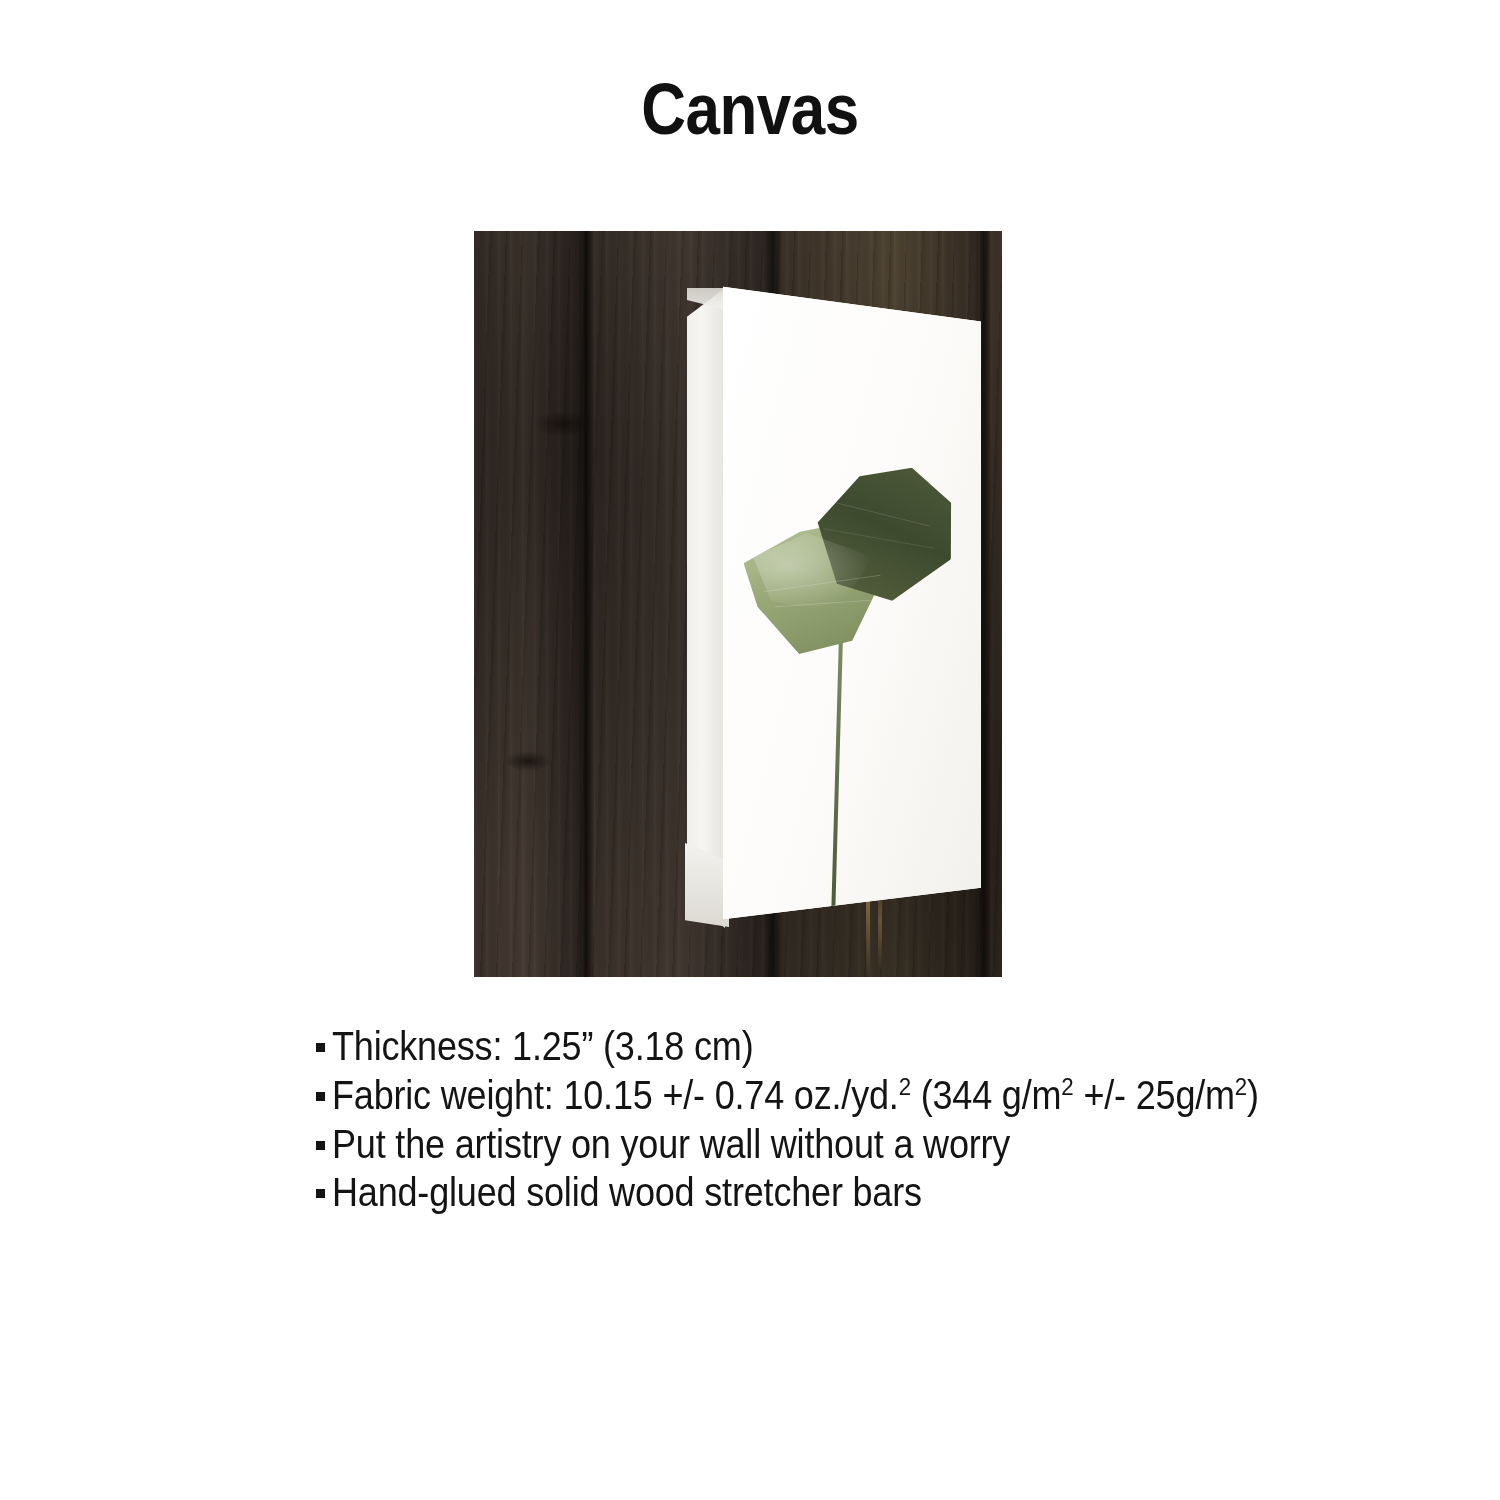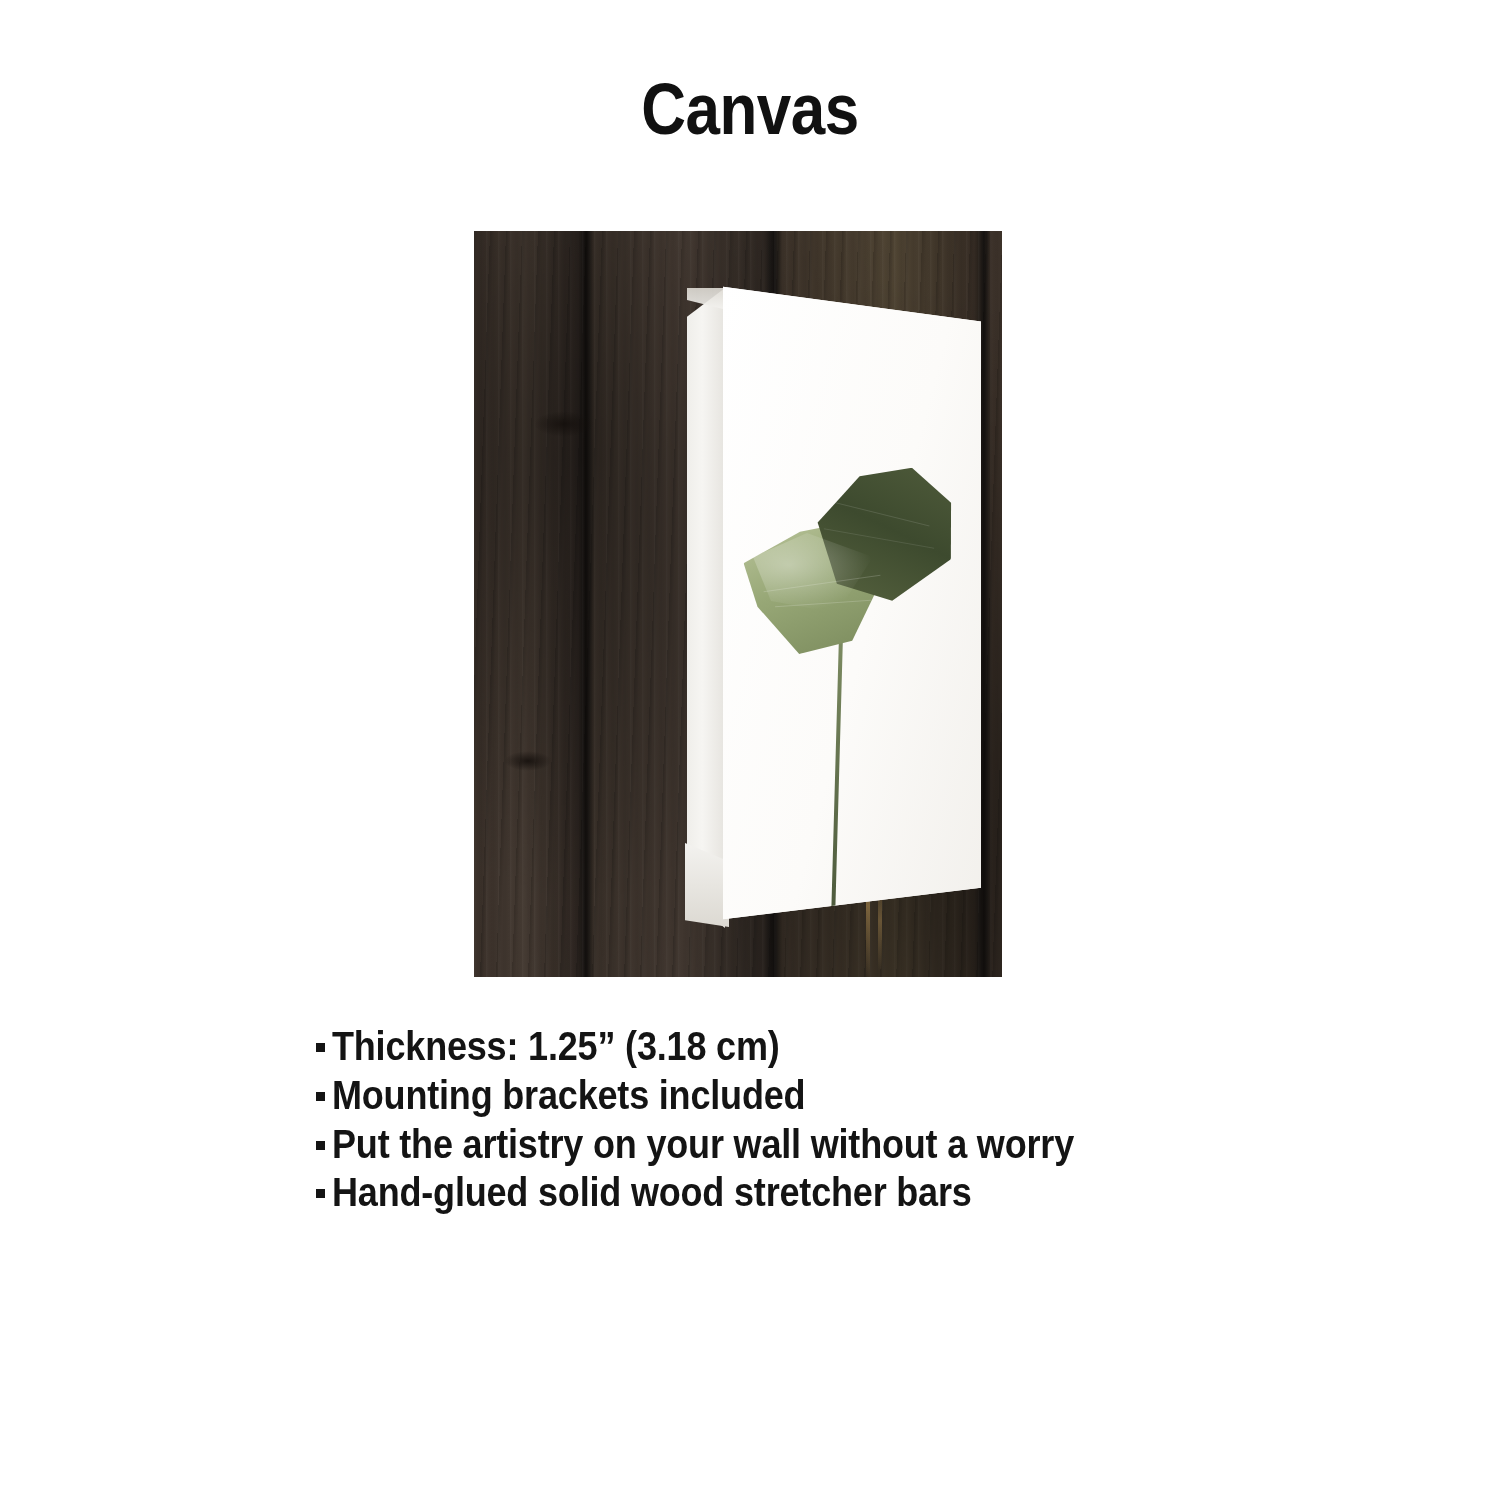--- a/index.html
+++ b/index.html
@@ -206,21 +206,21 @@
     position: absolute;
     left: 316px;
     top: 1022px;
     width: 1100px;
   }
   .spec-line {
     display: flex;
     align-items: flex-start;
     font-size: 40px;
     line-height: 1.22;
-    font-weight: 700;
+    font-weight: 400;
     font-family: "Liberation Sans Narrow", "Liberation Sans", sans-serif;
     color: #141414;
     letter-spacing: -0.2px;
   }
   .spec-line .bullet {
     flex: 0 0 auto;
     width: 9px;
     height: 9px;
     background: #141414;
     margin: 21px 7px 0 0;
@@ -276,26 +276,26 @@
     </div>
   </div>
 
   <div class="specs">
 
     <div class="spec-line">
       <span class="bullet"></span>
       <span class="txt">Thickness: 1.25” (3.18 cm)</span>
     </div>
 
-
-
     <div class="spec-line">
       <span class="bullet"></span>
-      <span class="txt">Mounting brackets included</span>
-    </div>
+      <span class="txt">Fabric weight: 10.15 +/- 0.74 oz./yd.<sup>2</sup> (344 g/m<sup>2</sup> +/- 25g/m<sup>2</sup>)</span>
+    </div>
+
+
 
     <div class="spec-line">
       <span class="bullet"></span>
       <span class="txt">Put the artistry on your wall without a worry</span>
     </div>
 
     <div class="spec-line">
       <span class="bullet"></span>
       <span class="txt">Hand-glued solid wood stretcher bars</span>
     </div>

